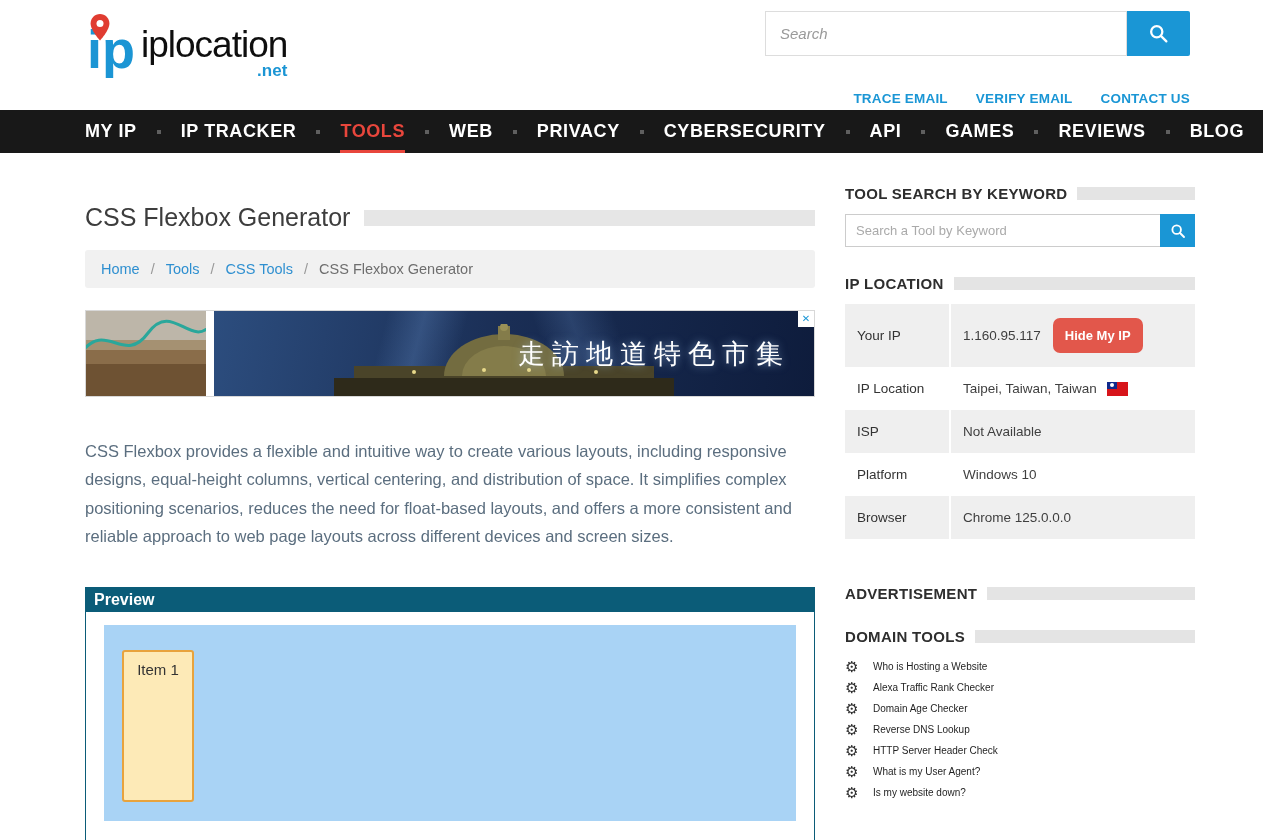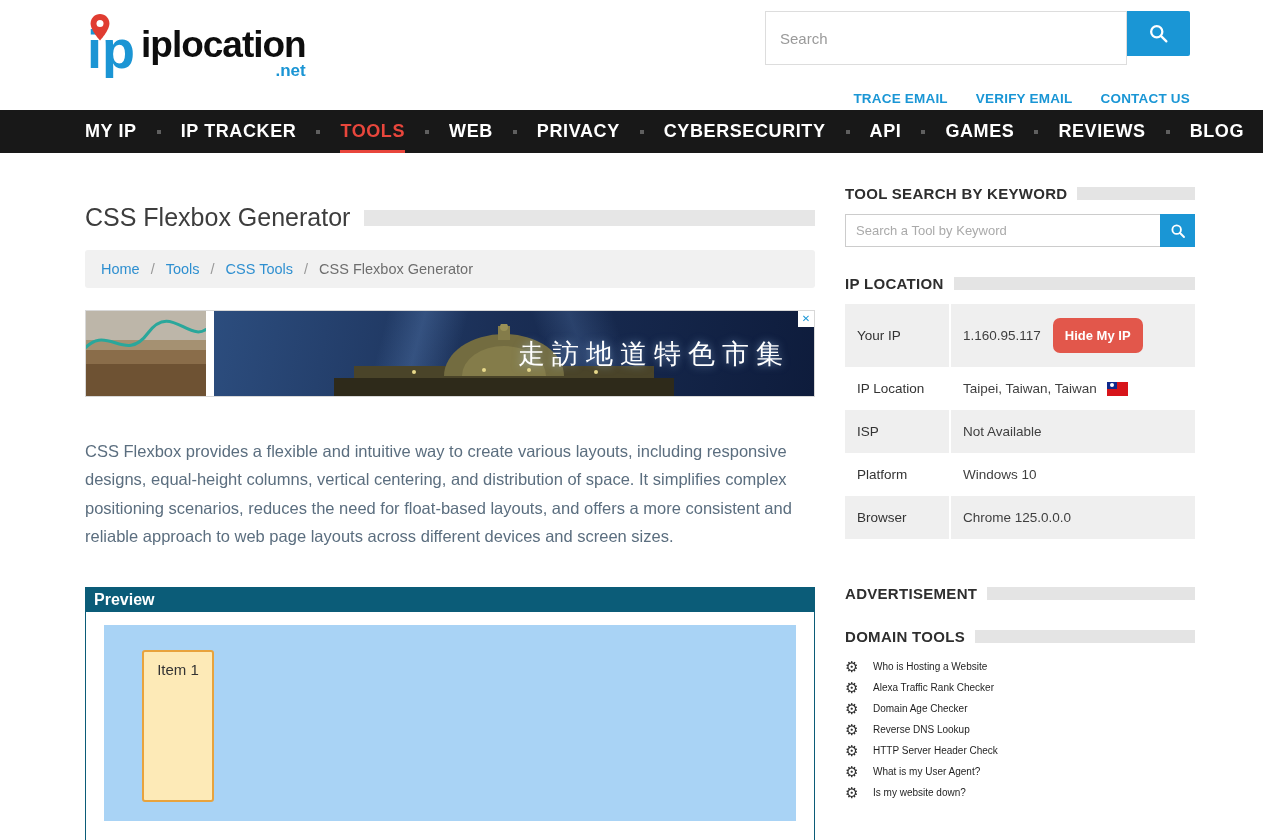--- a/index.html
+++ b/index.html
@@ -5,26 +5,26 @@
 <style>
   * { margin:0; padding:0; box-sizing:border-box; }
   html,body { width:1263px; height:840px; overflow:hidden; background:#fff;
               font-family:"Liberation Sans", sans-serif; }
   a { text-decoration:none; }
 
   
   .header { position:relative; height:110px; background:#fff; }
   .logo { position:absolute; left:85px; top:12px; display:flex; align-items:center; }
   .wordmark-wrap { position:relative; margin-left:-8px; display:inline-block; }
-  .wordmark { font-size:37px; font-weight:bold; color:#0e0e0e; letter-spacing:-1px; }
+  .wordmark { font-size:37px; font-weight:normal; color:#0e0e0e; letter-spacing:-1px; }
   .tld { position:absolute; right:0; bottom:-15px; color:#1b95d4; font-size:17px; font-weight:bold; }
 
   .top-search { position:absolute; left:765px; top:11px; display:flex; }
-  .top-search input { width:362px; height:54px; border:1px solid #ddd; padding:0 14px;
-                      font-size:15px; color:#333; outline:none; }
+  .top-search input { width:362px; height:45px; border:1px solid #ddd; padding:0 14px;
+                      font-size:15px; color:#333; outline:none;font-style:italic; }
   .top-search input::placeholder { color:#9a9a9a; }
   .top-search button { width:63px; height:45px; background:#1a96d5; border:none; cursor:pointer;
                        display:flex; align-items:center; justify-content:center; border-radius:0 2px 2px 0; }
 
   .header-links { position:absolute; right:73px; top:91px; display:flex; gap:28px; }
   .header-links a { color:#1a96d5; font-weight:bold; font-size:13.5px; letter-spacing:0.2px; }
 
   
   .nav { height:43px; background:#181818; display:flex; align-items:stretch; padding-left:85px; }
   .nav-item { display:flex; align-items:center; color:#fff; font-size:18px; font-weight:bold;
@@ -70,21 +70,21 @@
   .description { margin-top:40px; width:730px; font-size:16.5px; color:#5b6e7f; line-height:1.72; }
 
   
   .preview-panel { margin-top:36px; border:1px solid #0b5c78; }
   .preview-header { height:24px; background:#0b5c78; color:#fff; font-size:16px; font-weight:bold;
                     display:flex; align-items:center; padding:0 8px; }
   .preview-body { background:#fff; padding:13px 18px 24px; }
   .flex-container { background:#a9d3f5; height:196px; display:flex; align-items:flex-start;
                     padding:25px 0 0 18px; }
   .flex-item { width:72px; height:152px; background:#fdeab7; border:2px solid #e8a33d;
-               border-radius:3px; color:#333; font-size:15px; text-align:center; padding-top:9px;margin-left:20px; }
+               border-radius:3px; color:#333; font-size:15px; text-align:center; padding-top:9px; }
 
   
   .side-heading-row { display:flex; align-items:center; margin-bottom:12px; }
   .side-heading { font-size:15px; font-weight:bold; color:#2e2e2e; letter-spacing:0.3px; white-space:nowrap; }
   .heading-bar { flex:1; height:13px; background:#e4e4e4; margin-left:10px; }
 
   .tool-search { display:flex; margin-bottom:28px; }
   .tool-search input { flex:1; height:33px; border:1px solid #ccc; border-right:none;
                        padding:0 10px; font-size:13px; color:#555; outline:none; }
   .tool-search input::placeholder { color:#aaa; }

